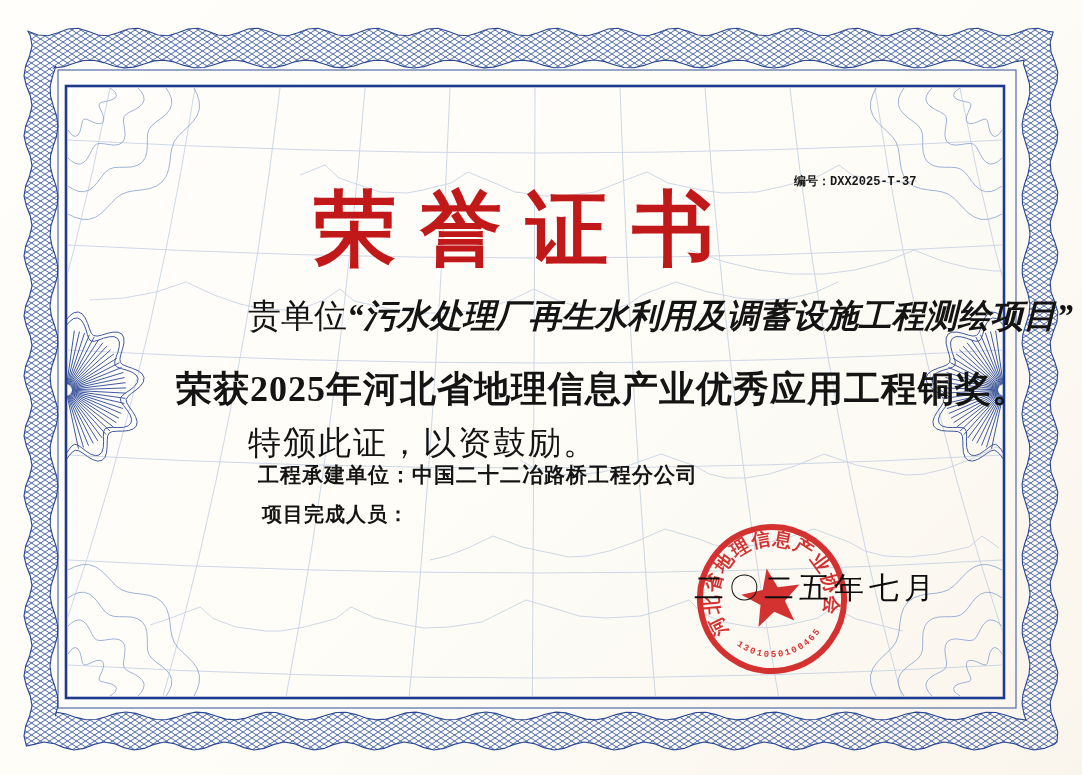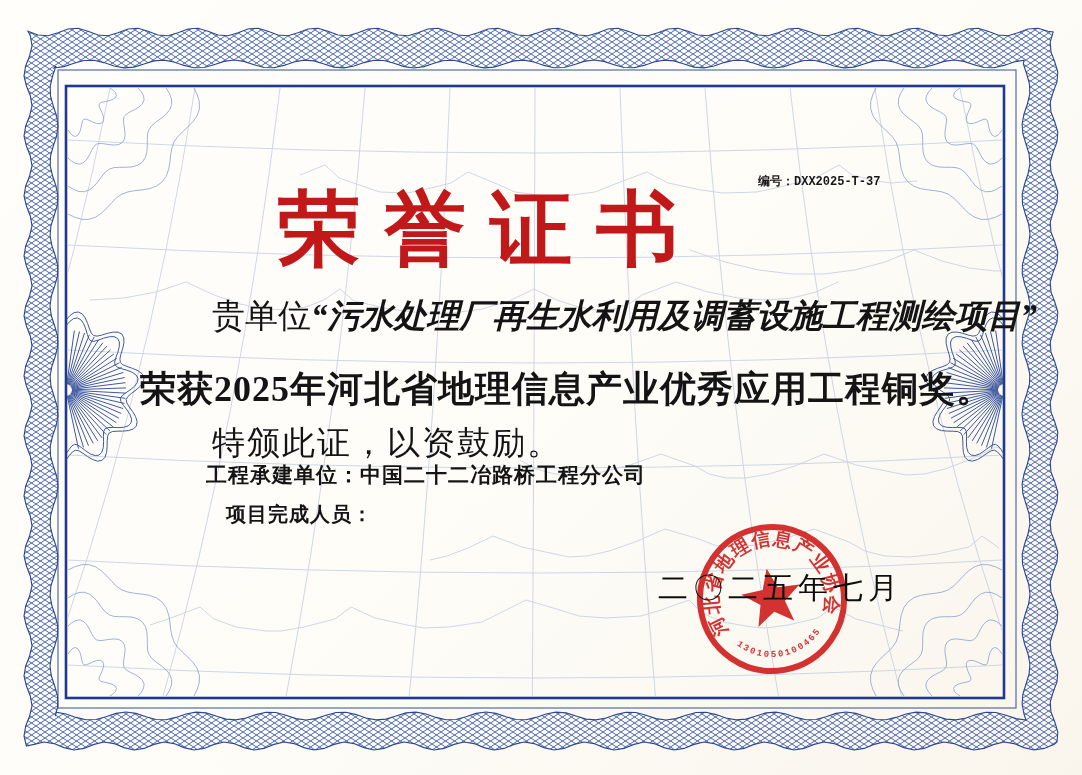--- a/index.html
+++ b/index.html
@@ -6,42 +6,42 @@
   body{
     width:1082px;height:775px;position:relative;overflow:hidden;
     background:#ffffff;
     font-family:"Liberation Sans",sans-serif;
   }
   .page{
     position:absolute;inset:0;
     background:linear-gradient(135deg,#fffefb 0%,#fdfcf7 55%,#faf5ec 100%);
   }
   #deco{position:absolute;left:0;top:0;z-index:1;}
-  .content{position:absolute;inset:0;z-index:3;}
+  .content{position:absolute;inset:0;z-index:3;margin-left:36px;}
 
   .title{
     position:absolute;left:278px;top:132px;
     font-family:"Liberation Serif",serif;font-weight:900;
     font-size:82px;line-height:1.05;letter-spacing:24px;
     color:#c1181a;white-space:nowrap;
   }
   .cert-no{
     position:absolute;left:758px;top:173px;
     font-family:"Liberation Mono","DejaVu Sans Mono",monospace;
     font-size:12px;font-weight:700;color:#161616;white-space:nowrap;text-align:center;
   }
   .body-line{
     position:absolute;color:#141414;white-space:nowrap;
     font-family:"Liberation Serif",serif;
   }
   .l1{left:212px;top:261px;font-size:33px;}
   .l1 .proj{font-style:italic;font-weight:600;text-align:center;}
   .l2{left:140px;top:329px;font-size:36px;letter-spacing:1px;font-weight:bold;}
   .l3{left:212px;top:388px;font-size:33px;letter-spacing:2px;}
-  .l4{left:206px;top:440px;font-size:21px;font-weight:700;
+  .l4{left:222px;top:440px;font-size:21px;font-weight:700;
       font-family:"Liberation Sans",sans-serif;letter-spacing:1px;}
   .people-label{
     position:absolute;left:226px;top:501px;font-size:20px;font-weight:700;
     color:#141414;font-family:Liberation Serif, serif;letter-spacing:1px;
   }
   .names{position:absolute;left:226px;top:530px;}
   .name-row{
     font-size:21px;font-weight:700;color:#141414;margin-bottom:13px;
     font-family:"Liberation Sans",sans-serif;letter-spacing:1px;white-space:nowrap;
   }

